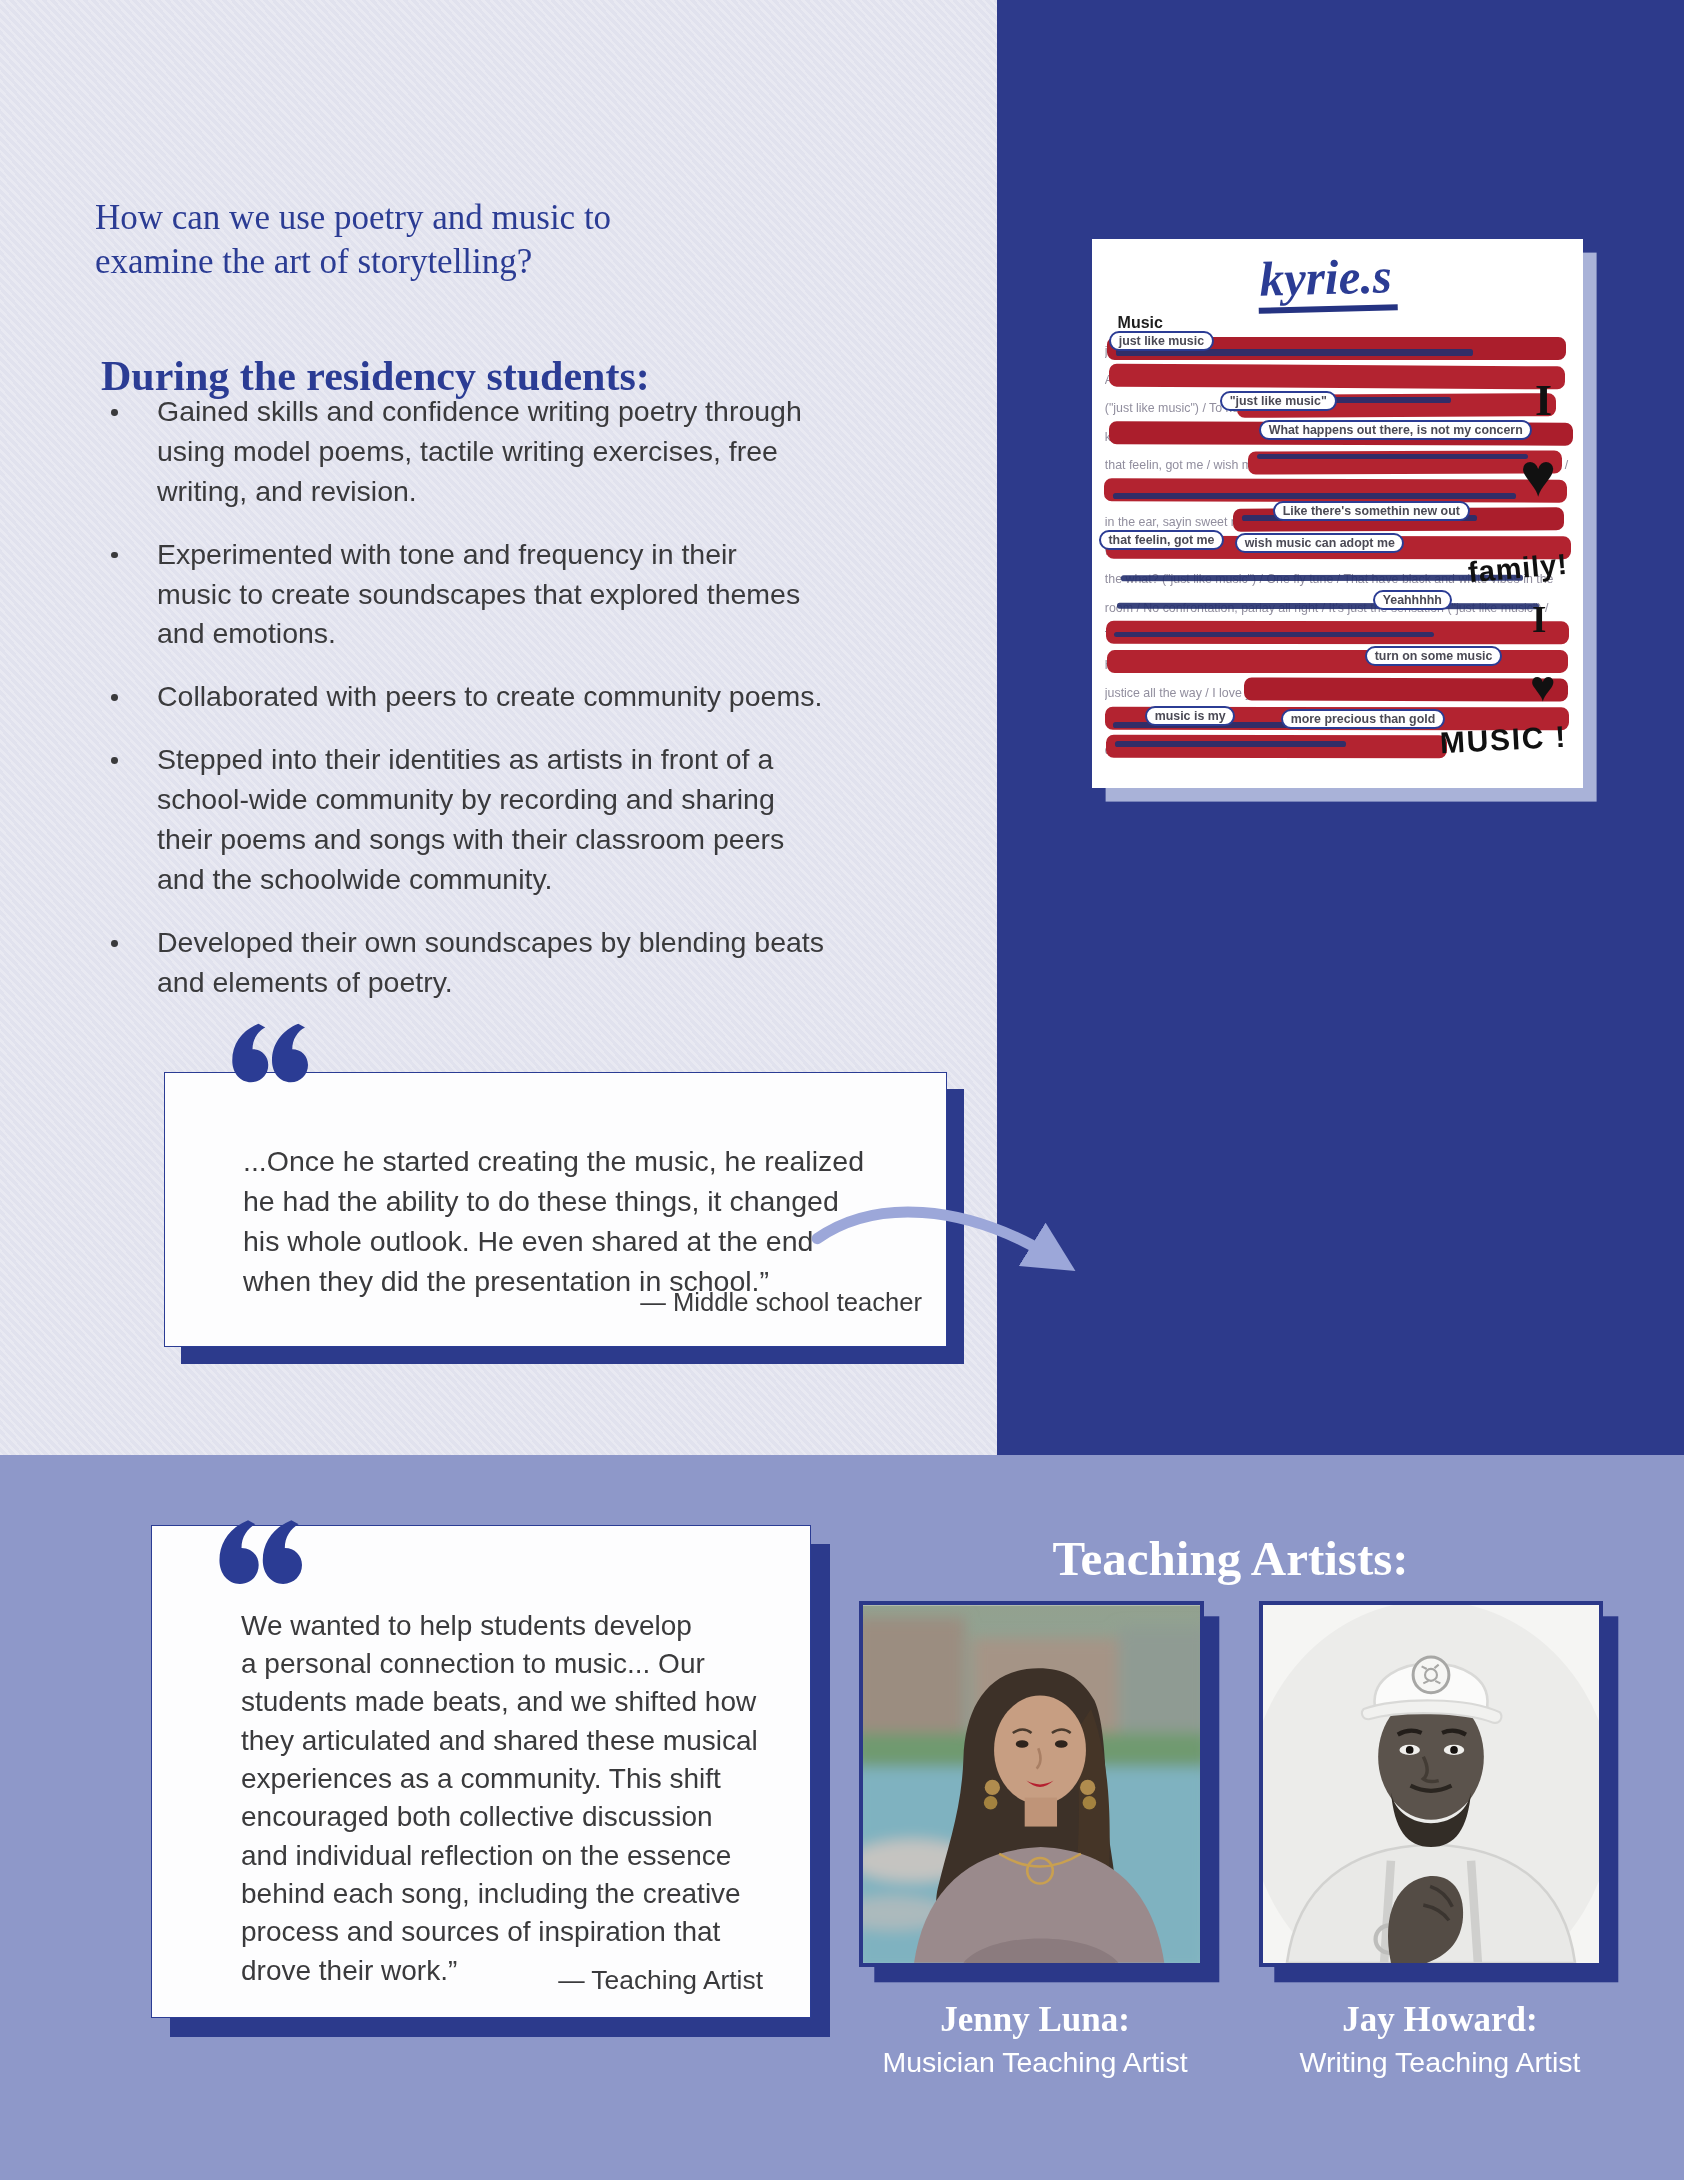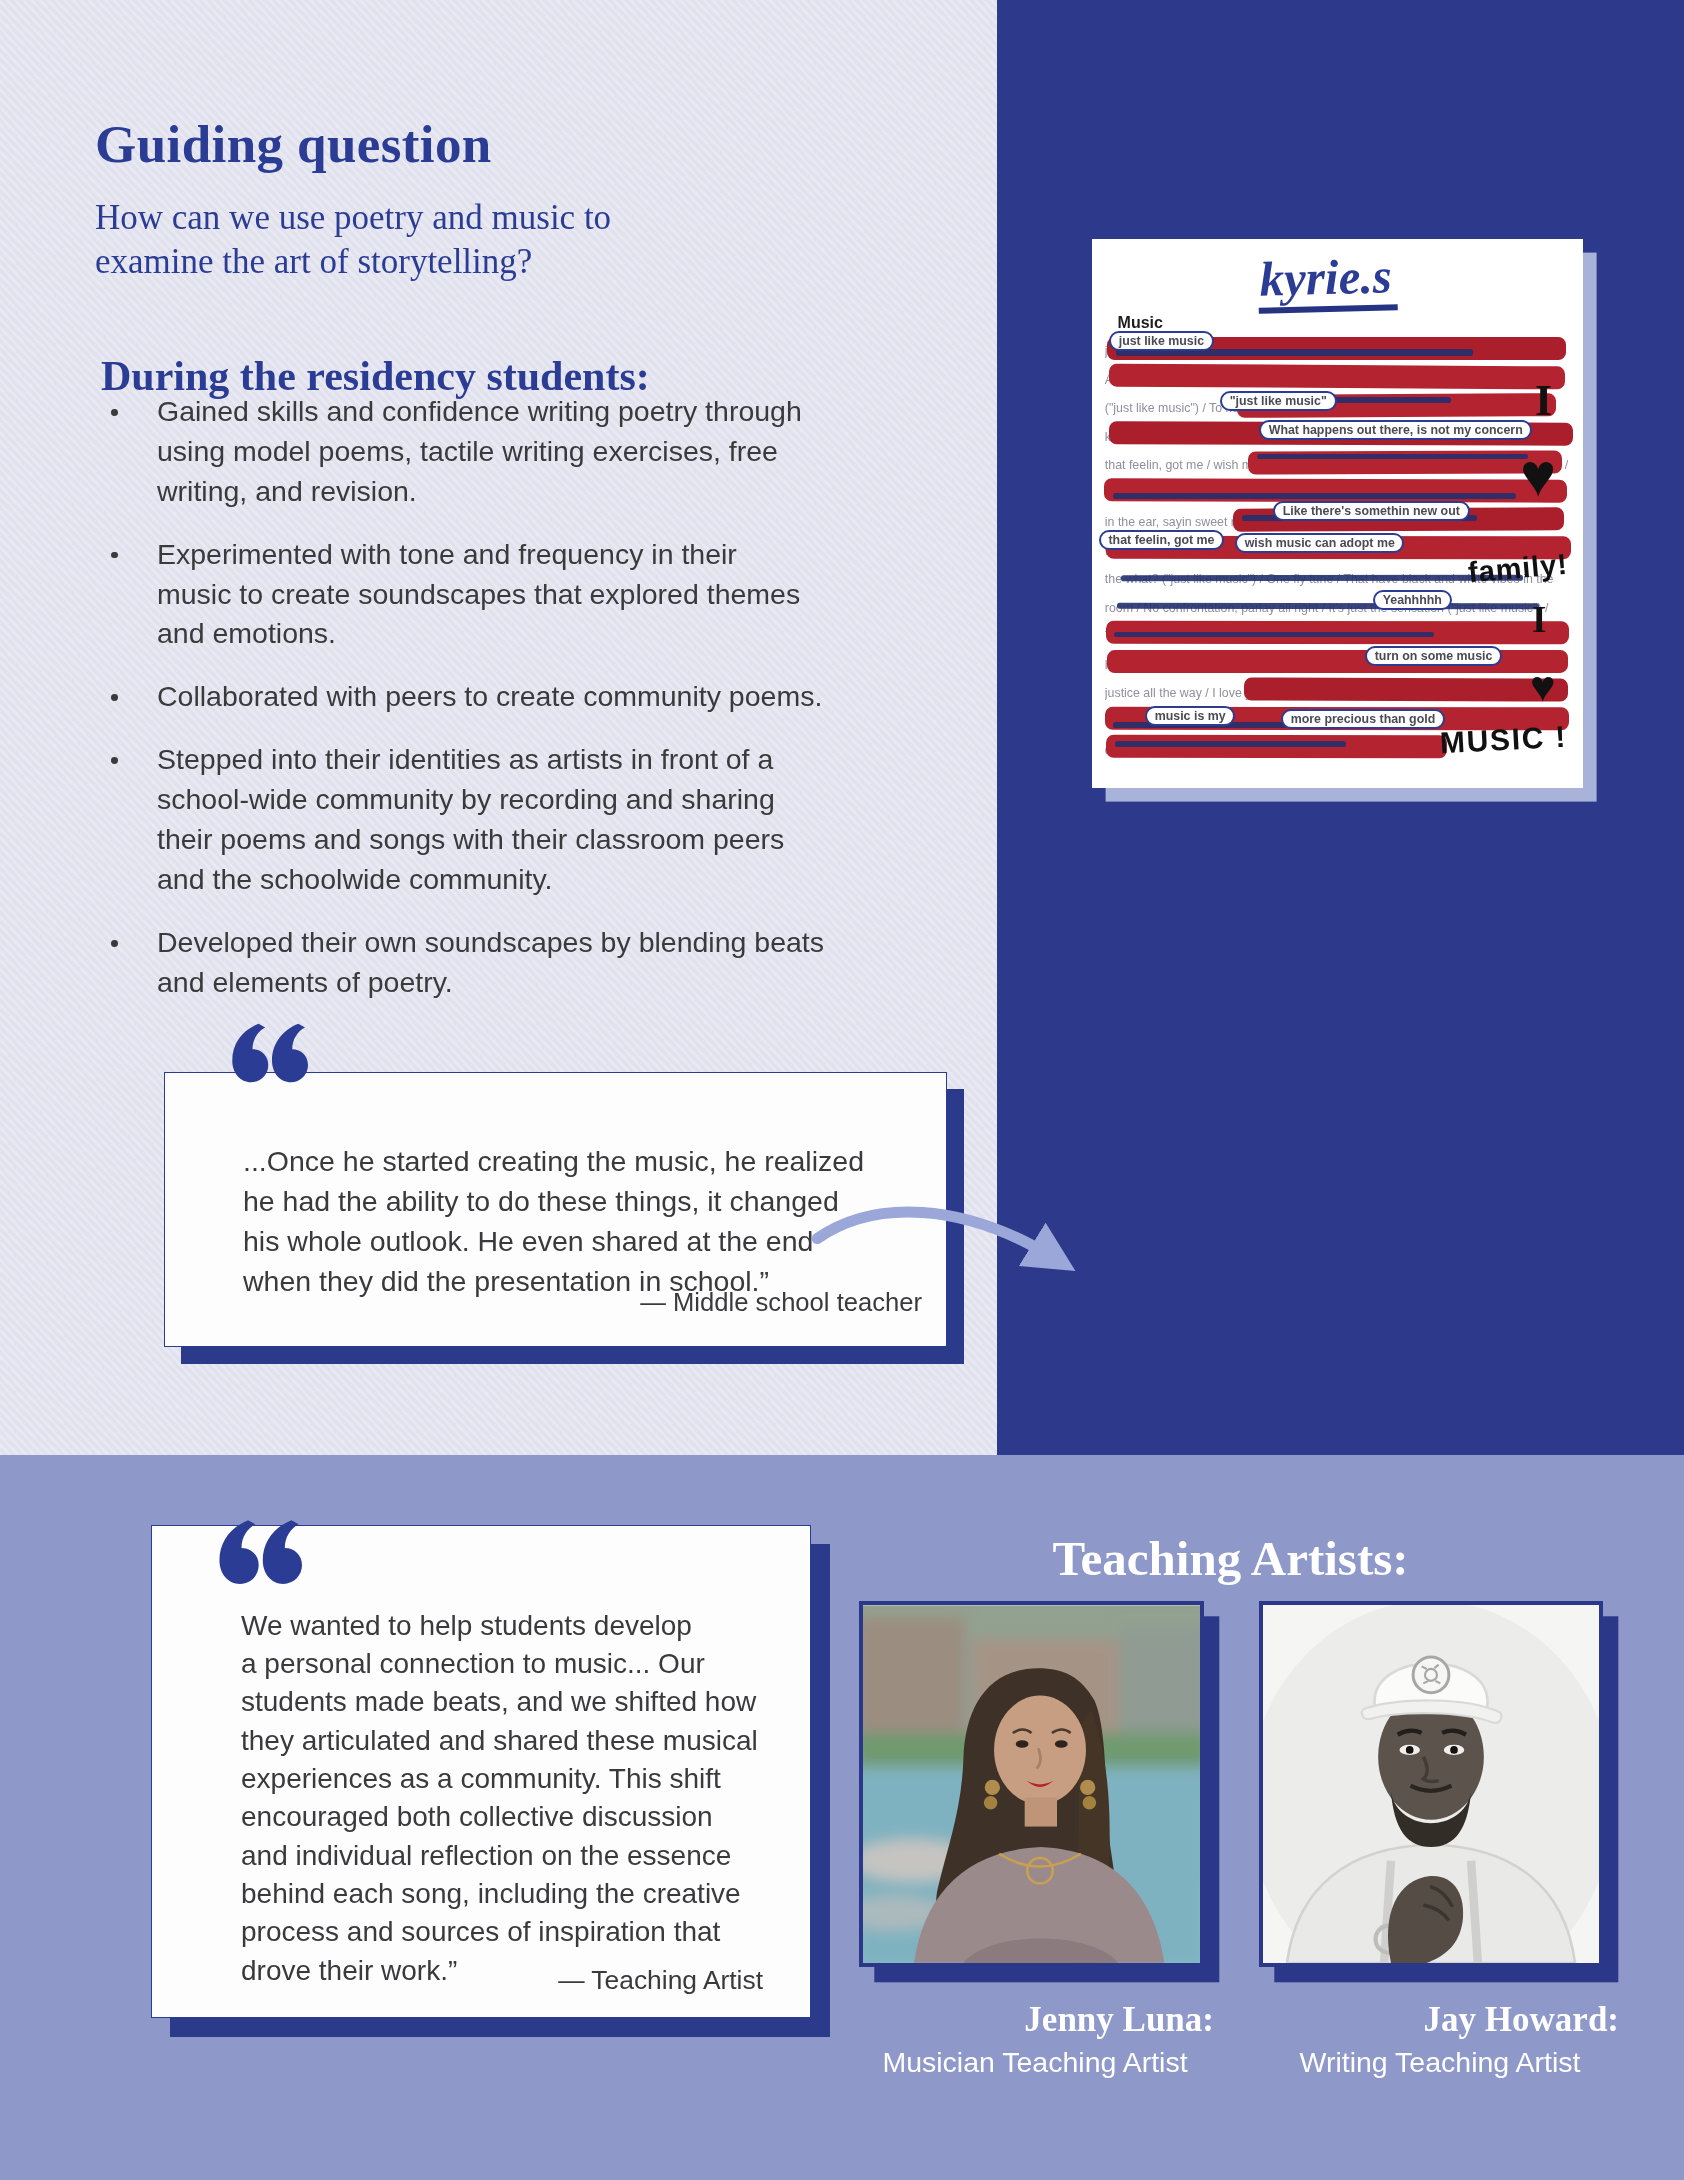--- a/index.html
+++ b/index.html
@@ -54,33 +54,32 @@
   .qb-bottom{left:111px;top:1511px;width:658px;height:491px;box-shadow:19px 19px 0 #2c3a8c;}
   .qb-bottom .quote-text{position:absolute;left:49px;top:53px;font-size:28px;line-height:1.37;}
   .qb-bottom .quote-attr{position:absolute;right:47px;top:439px;font-size:26.4px;}
   .teaching-heading{position:absolute;left:860px;top:1489px;width:741px;text-align:center;
     font-size:49px;font-weight:700;color:#ffffff;}
   .photo{position:absolute;border:4.3px solid #2b3889;box-shadow:15.3px 15.3px 0 #2b3889;
     background:#fff;margin:0;}
   .photo svg{display:block;}
   .photo-jenny{left:859px;top:1601px;}
   .photo-jay{left:1259px;top:1601px;}
-  .artist-name{position:absolute;width:358px;text-align:right;font-size:35px;font-weight:700;
+  .artist-name{position:absolute;width:358px;text-align:center;font-size:35px;font-weight:700;
     color:#ffffff;top:2000px;}
   .artist-role{position:absolute;width:392px;text-align:center;font-size:28.5px;color:#ffffff;top:2046px;}
   .an-1{left:856px;} .ar-1{left:839px;}
   .an-2{left:1261px;} .ar-2{left:1244px;}
 </style>
 </head>
 <body>
 
 <div class="page">
 
   <section class="panel panel-left">
-    <h1 class="guiding-title serif">Guiding question</h1>
     <p class="question serif preline">How can we use poetry and music to
 examine the art of storytelling?</p>
     <h2 class="residency-heading serif">During the residency students:</h2>
     <ul class="bullets">
       <li>Gained skills and confidence writing poetry through
 using model poems, tactile writing exercises, free
 writing, and revision.</li>
       <li>Experimented with tone and frequency in their
 music to create soundscapes that explored themes
 and emotions.</li>

